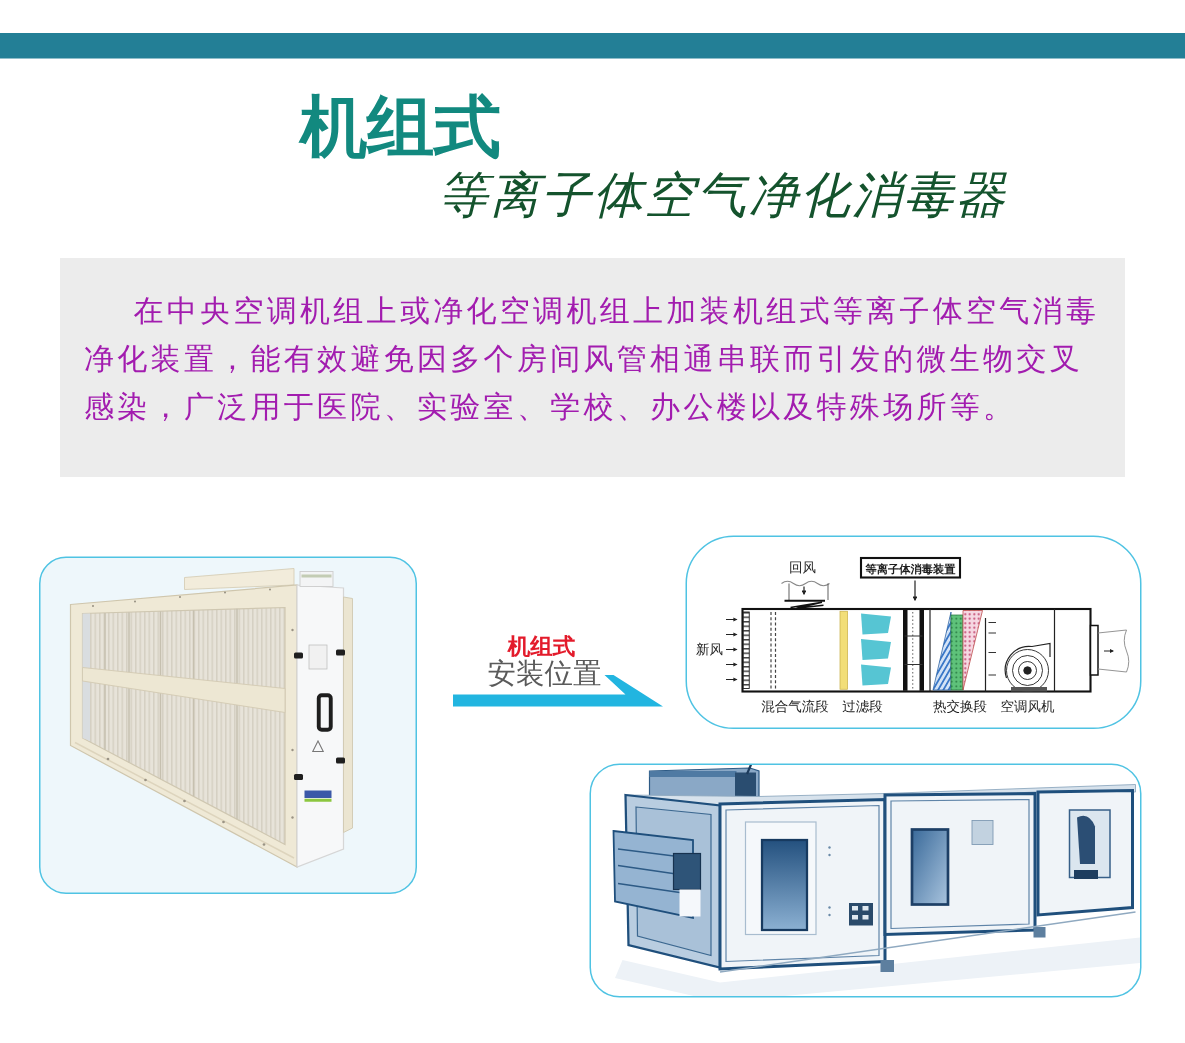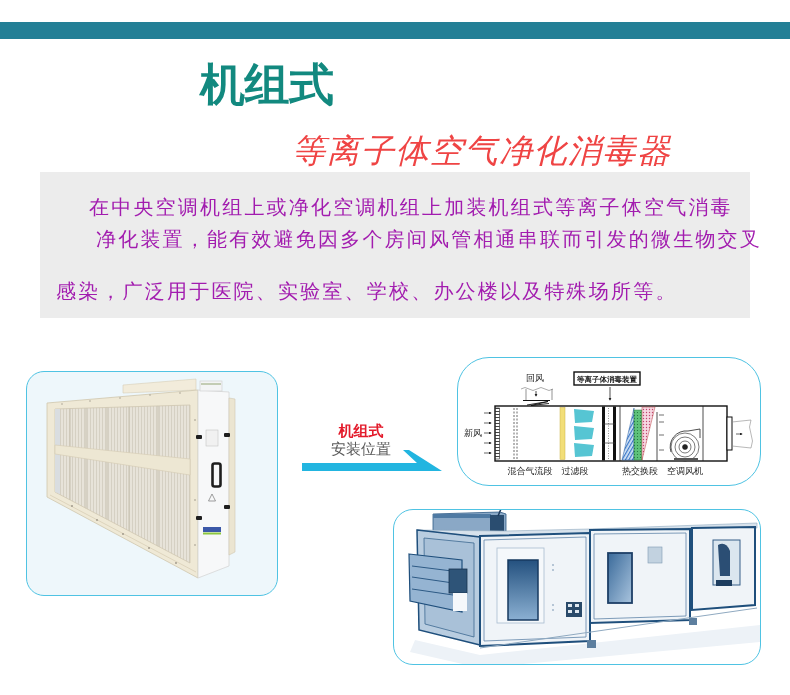--- a/index.html
+++ b/index.html
@@ -8,58 +8,58 @@
     font-family: "DejaVu Sans", "Liberation Sans", sans-serif;
   }
   .abs { position: absolute; }
   #top-bar { left: 0; top: 22px; width: 790px; height: 17px; background: #237f96; }
   #main-title {
     left: 200px; top: 61px; font-size: 45px; line-height: 48px; font-weight: bold;
     color: #12897f; white-space: nowrap; letter-spacing: -0.5px;
   }
   #sub-title {
     left: 292px; top: 111px; font-size: 33px; line-height: 38px; font-style: italic;
-    color: #ef4444; white-space: nowrap; letter-spacing: 1.5px; margin-top: 21px;
+    color: #14532d; white-space: nowrap; letter-spacing: 1.5px;
   }
   #desc-box { left: 40px; top: 172px; width: 710px; height: 146px; background: #ececec; }
   .desc-line {
     position: absolute; font-size: 20px; line-height: 32px; color: #a21caf;
     white-space: nowrap; letter-spacing: 2.2px;
   }
   .card {
     position: absolute; box-sizing: border-box; border: 1.5px solid #4fc3e3;
     overflow: hidden;
   }
   .card svg { position: absolute; left: -1.5px; top: -1.5px; display: block; }
   #card-product { left: 26px; top: 371px; width: 252px; height: 225px; border-radius: 18px; background: #eef7fb; }
   #card-diagram { left: 457px; top: 357px; width: 304px; height: 129px; border-radius: 32px; background: #ffffff; }
   #card-ahu { left: 393px; top: 509px; width: 368px; height: 156px; border-radius: 20px; background: #ffffff; }
   #callout-title {
     left: 325px; top: 423px; width: 72px; text-align: center; font-size: 15px; line-height: 17px;
     font-weight: bold; color: #e31b2b; white-space: nowrap;
   }
   #callout-sub {
-    left: 325px; top: 442px; width: 72px; text-align: center; font-size: 15px; line-height: 15px;
+    left: 325px; top: 442px; width: 72px; text-align: center; font-size: 19px; line-height: 15px;
     color: #5a5a5a; white-space: nowrap;
   }
   #callout-arrow { left: 300px; top: 447px; }
   .dg-text { font-family: "DejaVu Serif", "Liberation Serif", serif; fill: #1e1e1e; }
 </style>
 </head>
 <body>
 
 <div id="top-bar" class="abs"></div>
 
 <div id="main-title" class="abs">机组式</div>
 <div id="sub-title" class="abs">等离子体空气净化消毒器</div>
 
 <div id="desc-box" class="abs">
   <div class="desc-line" style="left:49px; top:19px;">在中央空调机组上或净化空调机组上加装机组式等离子体空气消毒</div>
-  <div class="desc-line" style="left:16px; top:51px;margin-left:40px;">净化装置，能有效避免因多个房间风管相通串联而引发的微生物交叉</div>
-  <div class="desc-line" style="left:16px; top:83px;margin-top:20px;">感染，广泛用于医院、实验室、学校、办公楼以及特殊场所等。</div>
+  <div class="desc-line" style="left:16px; top:51px;">净化装置，能有效避免因多个房间风管相通串联而引发的微生物交叉</div>
+  <div class="desc-line" style="left:16px; top:83px;">感染，广泛用于医院、实验室、学校、办公楼以及特殊场所等。</div>
 </div>
 
 <div id="card-product" class="card">
   <svg viewBox="26 371 252 225" width="252" height="225">
     <defs>
       <pattern id="pleat" width="3" height="6" patternUnits="userSpaceOnUse">
         <rect width="3" height="6" fill="#e7e3d9"></rect>
         <rect width="1" height="6" fill="#d5d0c3"></rect>
       </pattern>
     </defs>

